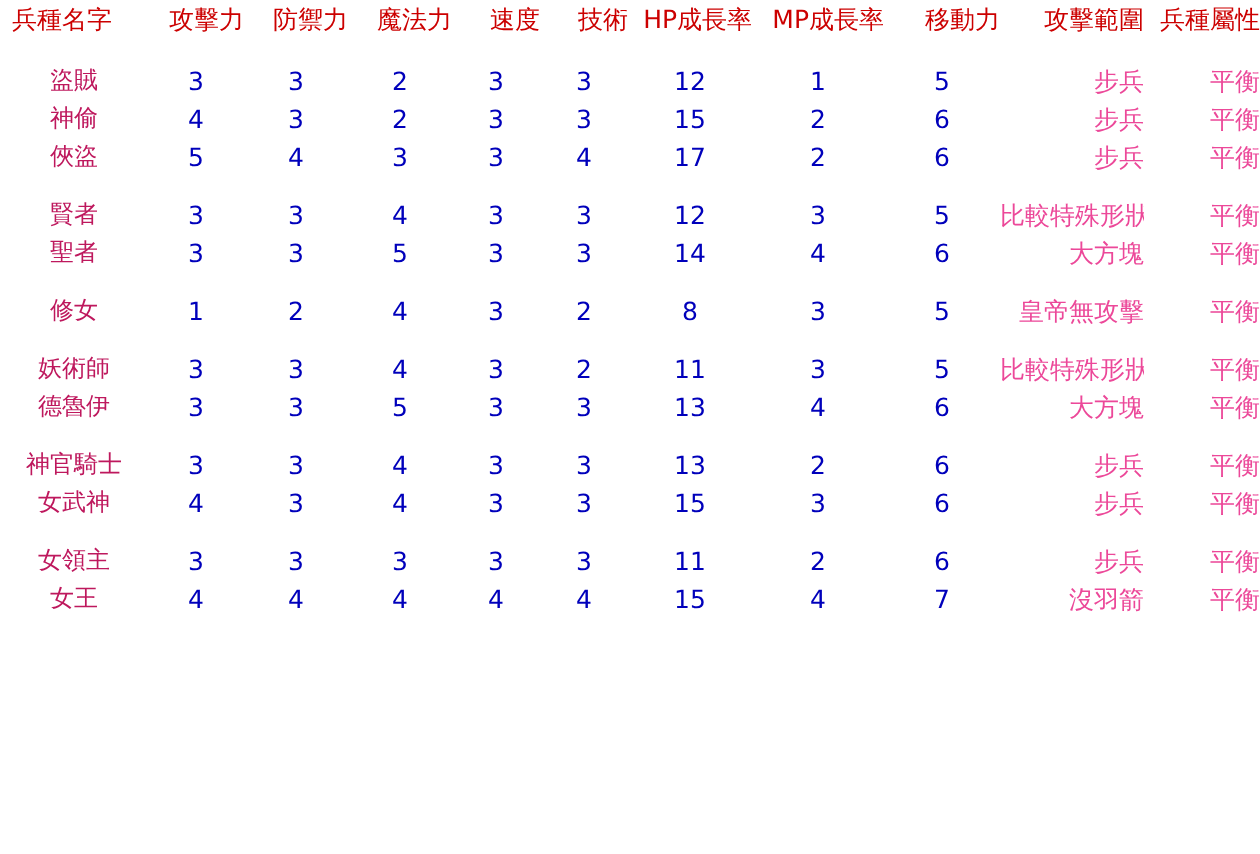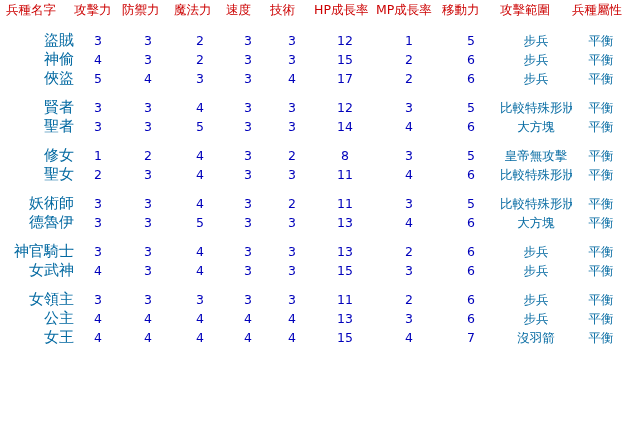--- a/index.html
+++ b/index.html
@@ -31,43 +31,43 @@
     margin: 0;
     font-weight: normal;
     line-height: 19px;
     height: 19px;
     white-space: nowrap;
     overflow: hidden;
   }
   
   tr.header-row th {
     color: #cc0000;
-    text-align: left;
+    text-align: right;
     font-size: 12.5px;
     padding-bottom: 2px;
   }
   tr.header-row th.col-name {
     text-align: left;
     padding-left: 6px;
   }
   
   td.name {
-    color: #0369a1;
-    text-align: right;
+    color: #be185d;
+    text-align: center;
     padding-left: 6px;
-    font-size: 15px;
+    font-size: 12px;
   }
   td.num {
     color: #0000bb;
     text-align: center;
     font-size: 12.5px;
   }
   td.txt {
-    color: #0369a1;
-    text-align: center;
+    color: #ec4899;
+    text-align: right;
     font-size: 12.5px;
   }
   tr.spacer td {
     height: 10px;
     line-height: 10px;
     font-size: 1px;
   }
   
   col.c-name { width: 74px; }
   col.c-atk  { width: 48px; }
@@ -198,119 +198,93 @@
         <td class="num">2</td>
         <td class="num">4</td>
         <td class="num">3</td>
         <td class="num">2</td>
         <td class="num">8</td>
         <td class="num">3</td>
         <td class="num">5</td>
         <td class="txt">皇帝無攻擊</td>
         <td class="txt">平衡</td>
       </tr>
-      <tr>
-        <td class="name">聖女</td>
-        <td class="num">2</td>
-        <td class="num">3</td>
-        <td class="num">4</td>
-        <td class="num">3</td>
-        <td class="num">3</td>
+
+      <tr class="spacer">
+          <td colspan="11"></td>
+        </tr>
+      <tr>
+        <td class="name">妖術師</td>
+        <td class="num">3</td>
+        <td class="num">3</td>
+        <td class="num">4</td>
+        <td class="num">3</td>
+        <td class="num">2</td>
         <td class="num">11</td>
-        <td class="num">4</td>
-        <td class="num">6</td>
+        <td class="num">3</td>
+        <td class="num">5</td>
         <td class="txt">比較特殊形狀</td>
         <td class="txt">平衡</td>
       </tr>
-
-      <tr class="spacer">
-          <td colspan="11"></td>
-        </tr>
-      <tr>
-        <td class="name">妖術師</td>
-        <td class="num">3</td>
-        <td class="num">3</td>
-        <td class="num">4</td>
-        <td class="num">3</td>
-        <td class="num">2</td>
+      <tr>
+        <td class="name">德魯伊</td>
+        <td class="num">3</td>
+        <td class="num">3</td>
+        <td class="num">5</td>
+        <td class="num">3</td>
+        <td class="num">3</td>
+        <td class="num">13</td>
+        <td class="num">4</td>
+        <td class="num">6</td>
+        <td class="txt">大方塊</td>
+        <td class="txt">平衡</td>
+      </tr>
+
+      <tr class="spacer">
+          <td colspan="11"></td>
+        </tr>
+      <tr>
+        <td class="name">神官騎士</td>
+        <td class="num">3</td>
+        <td class="num">3</td>
+        <td class="num">4</td>
+        <td class="num">3</td>
+        <td class="num">3</td>
+        <td class="num">13</td>
+        <td class="num">2</td>
+        <td class="num">6</td>
+        <td class="txt">步兵</td>
+        <td class="txt">平衡</td>
+      </tr>
+      <tr>
+        <td class="name">女武神</td>
+        <td class="num">4</td>
+        <td class="num">3</td>
+        <td class="num">4</td>
+        <td class="num">3</td>
+        <td class="num">3</td>
+        <td class="num">15</td>
+        <td class="num">3</td>
+        <td class="num">6</td>
+        <td class="txt">步兵</td>
+        <td class="txt">平衡</td>
+      </tr>
+
+      <tr class="spacer">
+          <td colspan="11"></td>
+        </tr>
+      <tr>
+        <td class="name">女領主</td>
+        <td class="num">3</td>
+        <td class="num">3</td>
+        <td class="num">3</td>
+        <td class="num">3</td>
+        <td class="num">3</td>
         <td class="num">11</td>
-        <td class="num">3</td>
-        <td class="num">5</td>
-        <td class="txt">比較特殊形狀</td>
-        <td class="txt">平衡</td>
-      </tr>
-      <tr>
-        <td class="name">德魯伊</td>
-        <td class="num">3</td>
-        <td class="num">3</td>
-        <td class="num">5</td>
-        <td class="num">3</td>
-        <td class="num">3</td>
-        <td class="num">13</td>
-        <td class="num">4</td>
-        <td class="num">6</td>
-        <td class="txt">大方塊</td>
-        <td class="txt">平衡</td>
-      </tr>
-
-      <tr class="spacer">
-          <td colspan="11"></td>
-        </tr>
-      <tr>
-        <td class="name">神官騎士</td>
-        <td class="num">3</td>
-        <td class="num">3</td>
-        <td class="num">4</td>
-        <td class="num">3</td>
-        <td class="num">3</td>
-        <td class="num">13</td>
-        <td class="num">2</td>
-        <td class="num">6</td>
-        <td class="txt">步兵</td>
-        <td class="txt">平衡</td>
-      </tr>
-      <tr>
-        <td class="name">女武神</td>
-        <td class="num">4</td>
-        <td class="num">3</td>
-        <td class="num">4</td>
-        <td class="num">3</td>
-        <td class="num">3</td>
-        <td class="num">15</td>
-        <td class="num">3</td>
-        <td class="num">6</td>
-        <td class="txt">步兵</td>
-        <td class="txt">平衡</td>
-      </tr>
-
-      <tr class="spacer">
-          <td colspan="11"></td>
-        </tr>
-      <tr>
-        <td class="name">女領主</td>
-        <td class="num">3</td>
-        <td class="num">3</td>
-        <td class="num">3</td>
-        <td class="num">3</td>
-        <td class="num">3</td>
-        <td class="num">11</td>
-        <td class="num">2</td>
-        <td class="num">6</td>
-        <td class="txt">步兵</td>
-        <td class="txt">平衡</td>
-      </tr>
-      <tr>
-        <td class="name">公主</td>
-        <td class="num">4</td>
-        <td class="num">4</td>
-        <td class="num">4</td>
-        <td class="num">4</td>
-        <td class="num">4</td>
-        <td class="num">13</td>
-        <td class="num">3</td>
+        <td class="num">2</td>
         <td class="num">6</td>
         <td class="txt">步兵</td>
         <td class="txt">平衡</td>
       </tr>
       <tr>
         <td class="name">女王</td>
         <td class="num">4</td>
         <td class="num">4</td>
         <td class="num">4</td>
         <td class="num">4</td>

